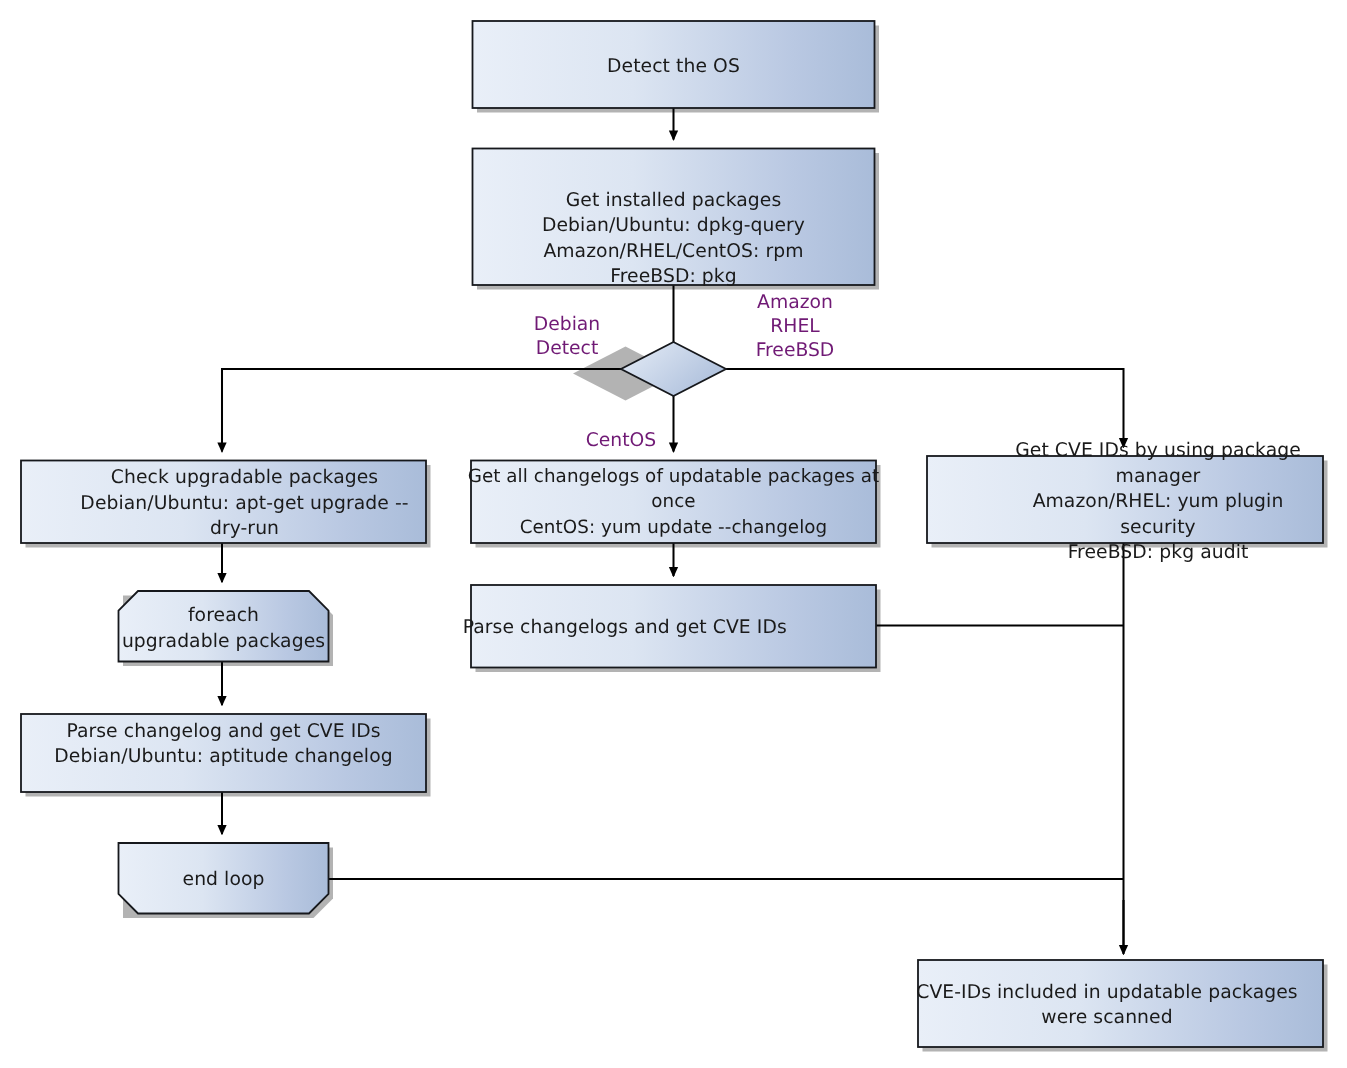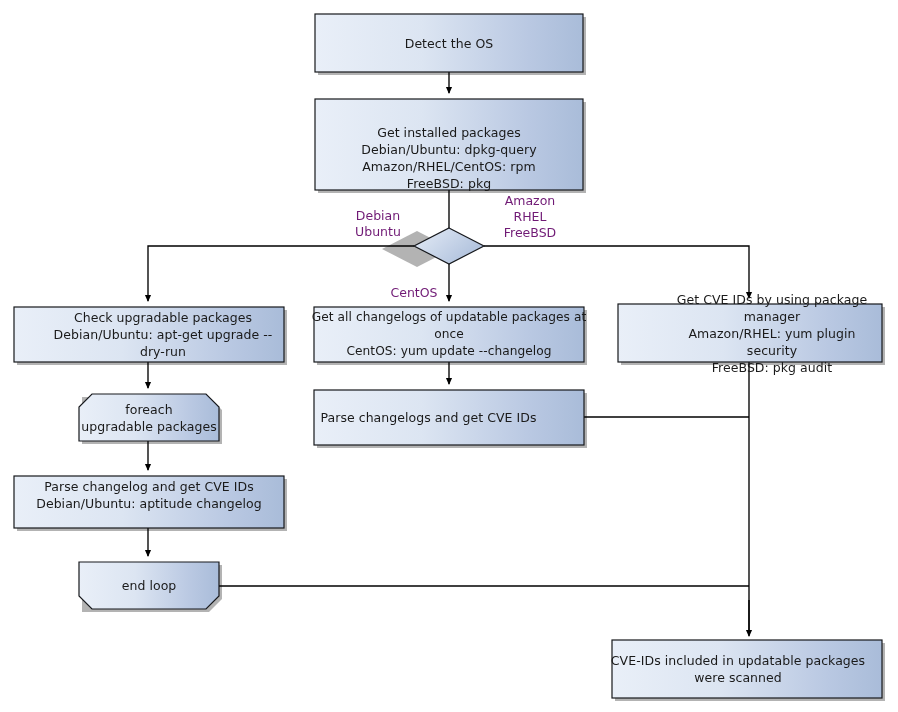--- a/index.html
+++ b/index.html
@@ -138,30 +138,30 @@
 <div class="node" style="left:310px; top:307px; width:278px; height:55px; font-size:12.2px;">Get all changelogs of updatable packages at once
 CentOS: yum update --changelog</div>
 
 <div class="node" style="left:618px; top:304px; width:264px; height:58px;padding-left:44px;">Get CVE IDs by using package manager
 Amazon/RHEL: yum plugin security
 FreeBSD: pkg audit</div>
 
 <div class="node" style="left:79px; top:394px; width:140px; height:47px;">foreach
 upgradable  packages</div>
 
-<div class="node" style="left:310px; top:390px; width:237px; height:55px;text-align:right;">Parse changelogs and get CVE IDs</div>
+<div class="node" style="left:298px; top:390px; width:237px; height:55px;text-align:right;">Parse changelogs and get CVE IDs</div>
 
 <div class="node" style="left:14px; top:476px; width:270px; height:37px;">Parse changelog and get  CVE IDs
 Debian/Ubuntu: aptitude changelog</div>
 
 <div class="node" style="left:79px; top:562px; width:140px; height:47px;">end loop</div>
 
 <div class="node" style="left:603px; top:640px; width:270px; height:58px;">CVE-IDs included in updatable packages
 were scanned</div>
 
 <div class="edge-label" style="left:345px; top:208px; width:66px;">Debian
-Ubuntu</div>
+Detect</div>
 
 <div class="edge-label" style="left:492px; top:193px; width:76px;">Amazon
 RHEL
 FreeBSD</div>
 
 <div class="edge-label" style="left:386px; top:285px; width:56px;">CentOS</div>
 
 </body></html>

